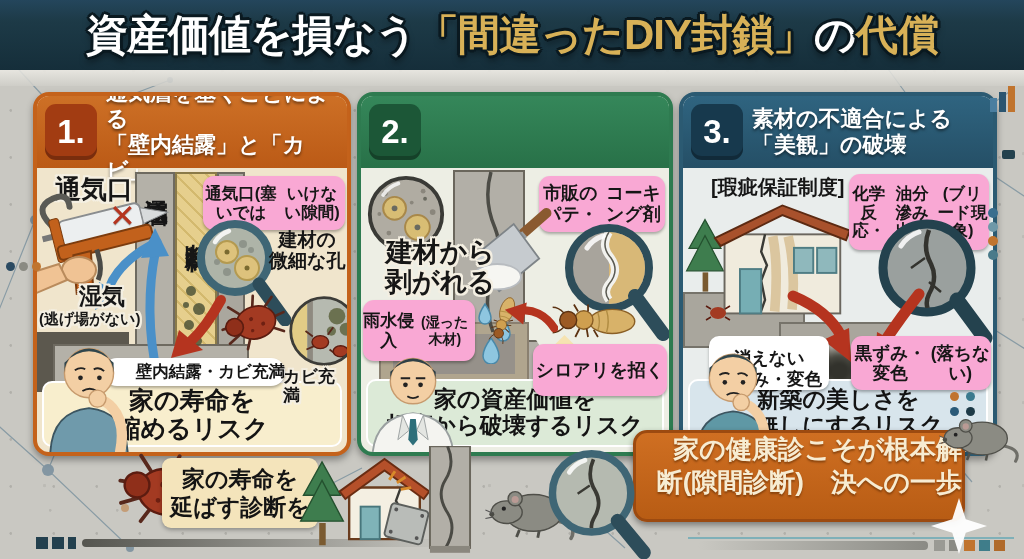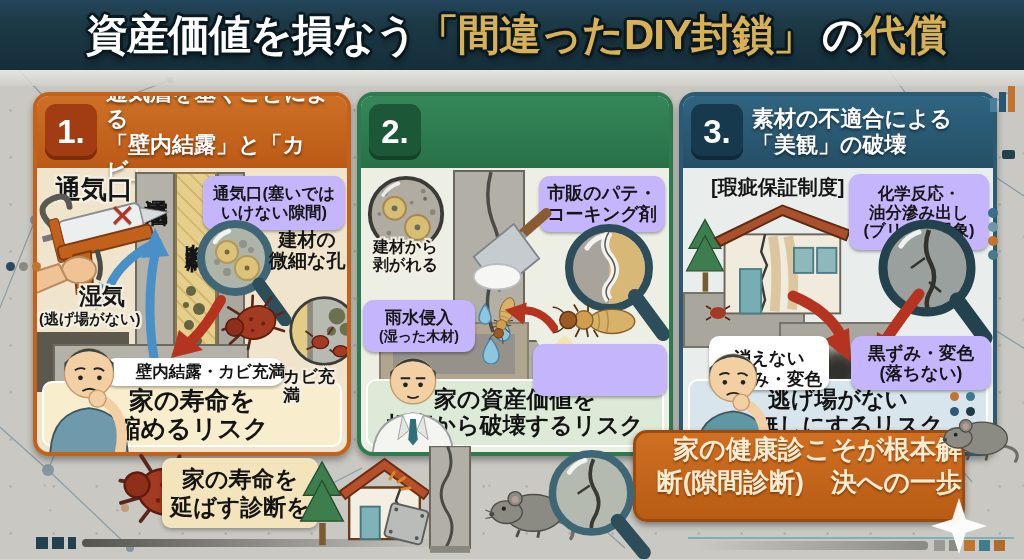--- a/index.html
+++ b/index.html
@@ -15,21 +15,21 @@
   }
   .abs{position:absolute;}
   
   .topband{left:0;top:0;width:1024px;height:70px;z-index:3;
     background:linear-gradient(#24465а,#1d3a47 30%,#152e3a);
     background:linear-gradient(#24465c,#1d3a47 30%,#152e3a);
     display:flex;align-items:center;justify-content:center;}
   .topband .t{font-size:42px;font-weight:900;letter-spacing:-1px;line-height:1;
     text-shadow:-3px 0 0 #0a1920,3px 0 0 #0a1920,0 -3px 0 #0a1920,0 3px 0 #0a1920,
       -2px -2px 0 #0a1920,2px -2px 0 #0a1920,-2px 2px 0 #0a1920,2px 2px 0 #0a1920,0 5px 7px rgba(0,0,0,.55);}
-  .tw{color:#ffffff;margin-left:8px;} .tg{color:#d8b157;text-align:right;}
+  .tw{color:#ffffff;} .tg{color:#d8b157;text-align:right;}
   .strip{left:0;top:70px;width:1024px;height:16px;z-index:1;
     background:linear-gradient(#eceae4,#cfcec8);opacity:.85;}
   
   .panel{top:92px;height:364px;border-radius:16px;z-index:2;box-sizing:border-box;
     box-shadow:0 4px 7px rgba(0,0,0,.35);overflow:hidden;}
   .p1{left:33px;width:318px;border:4px solid #c4621b;background:#f0e5cc;}
   .p2{left:357px;width:316px;border:4px solid #2e7b50;background:#edeee4;}
   .p3{left:679px;width:318px;border:4px solid #2b5a72;background:#e9edec;}
   .phead{position:absolute;left:0;right:0;top:0;height:72px;display:flex;align-items:center;gap:9px;
     padding:0 8px;box-sizing:border-box;z-index:2;}
@@ -44,21 +44,21 @@
   .risk{position:absolute;left:5px;right:5px;bottom:5px;border:2px solid #fff;border-radius:10px;
     display:flex;flex-direction:column;align-items:center;justify-content:center;
     font-weight:900;color:#141414;line-height:1.12;z-index:3;}
   .r1{background:#f8eecd;height:62px;font-size:25px;}
   .r2{background:#dcead7;height:64px;font-size:23px;}
   .r3{background:#d8e5ec;height:64px;font-size:23px;}
   
   .lbl{font-weight:900;color:#161616;line-height:1.1;z-index:4;}
   .ow{text-shadow:-2px -2px 0 #f4efe2,2px -2px 0 #f4efe2,-2px 2px 0 #f4efe2,2px 2px 0 #f4efe2,
       -2px 0 0 #f4efe2,2px 0 0 #f4efe2,0 -2px 0 #f4efe2,0 2px 0 #f4efe2;}
-  .bubble{background:#c4b5fd;border-radius:11px;display:flex;flex-direction:column;align-items:center;justify-content:center;
+  .bubble{background:#f9a8d4;border-radius:11px;display:flex;flex-direction:row;align-items:center;justify-content:center;
     font-weight:900;color:#161616;box-shadow:0 2px 3px rgba(0,0,0,.3);z-index:4;text-align:center;line-height:1.15;}
   .ptr{width:15px;height:15px;background:#f6e3b1;transform:rotate(45deg);z-index:3;}
   .wbadge{background:#fff;border-radius:15px;display:flex;align-items:center;justify-content:flex-end;
     font-weight:900;color:#161616;box-shadow:0 2px 3px rgba(0,0,0,.3);z-index:5;}
   .vtext{writing-mode:vertical-rl;text-orientation:upright;font-weight:900;color:#161616;z-index:4;letter-spacing:2px;}
   .xmark{color:#b5341f;font-weight:900;z-index:5;text-shadow:0 1px 1px rgba(0,0,0,.3);}
   
   .fbadge{left:162px;top:458px;width:156px;height:70px;background:#f4e4bb;border-radius:9px;z-index:3;
     display:flex;flex-direction:column;align-items:center;justify-content:center;font-weight:900;color:#141414;
     font-size:23px;line-height:1.22;box-shadow:0 2px 4px rgba(0,0,0,.3);}
@@ -295,26 +295,26 @@
       <div>コーキング剤</div>
     </div>
 
     <svg class="abs" width="100" height="100" viewBox="0 0 110 110" style="left:100px;top:108px;z-index:4">
       <path d="M62,38 L94,10" stroke="#8a5a30" stroke-width="11" stroke-linecap="round"></path>
       <path d="M58,44 L70,33" stroke="#9aa0a4" stroke-width="8"></path>
       <polygon points="14,58 58,22 86,60 42,96" fill="#c6cbcf" stroke="#7e8488" stroke-width="2"></polygon>
       <ellipse cx="40" cy="80" rx="26" ry="14" fill="#f6f6f2" stroke="#b8bcc0" stroke-width="2"></ellipse>
     </svg>
 
-    <div class="abs lbl ow" style="left:12px;top:142px;font-size:16px;">
+    <div class="abs lbl ow" style="left:24px;top:142px;font-size:27px;text-align:right;">
       <div>建材から</div>
       <div>剥がれる</div>
     </div>
 
-    <div class="abs bubble" style="left:2px;top:204px;width:112px;height:52px;font-size:17px;">
+    <div class="abs bubble" style="left:2px;top:204px;width:112px;height:61px;font-size:17px;">
       <div>雨水侵入</div>
       <div style="font-size:14px">(湿った木材)</div>
     </div>
     <svg class="abs" width="48" height="62" viewBox="0 0 48 62" style="left:112px;top:206px;z-index:4">
       <g fill="#8ec6e0" stroke="#4a88a8" stroke-width="1.5">
         <path d="M12,2 q6,9 6,14 a6,6 0 1 1 -12,0 q0,-5 6,-14z"></path>
         <path d="M30,16 q7,10 7,16 a7,7 0 1 1 -14,0 q0,-6 7,-16z"></path>
         <path d="M18,36 q8,11 8,18 a8,8 0 1 1 -16,0 q0,-7 8,-18z"></path>
       </g>
     </svg>
@@ -349,20 +349,21 @@
       <path d="M24,20 q-8,-8 -16,-8 M24,40 q-8,8 -16,8" stroke="#5c3212" stroke-width="2" fill="none"></path>
       <path d="M46,42 l-6,12 M56,42 l2,12 M66,44 l6,10 M44,18 l-6,-10 M58,18 l0,-10" stroke="#5c3212" stroke-width="2.5"></path>
     </svg>
     <svg class="abs" width="55" height="38" viewBox="0 0 60 40" style="left:142px;top:204px;z-index:5">
       <path d="M56,30 C46,15 32,9 20,11" stroke="#b5341f" stroke-width="9" fill="none" stroke-linecap="round"></path>
       <polygon points="2,10 26,2 22,26" fill="#b5341f"></polygon>
     </svg>
 
     <div class="abs ptr" style="left:196px;top:242px;"></div>
     <div class="abs bubble" style="left:172px;top:248px;width:134px;height:52px;font-size:18px;">
+      <div>シロアリを招く</div>
     </div>
 
     <div class="abs" style="left:18px;top:226px;width:150px;height:64px;background:#b0a58e;border:2px solid #8a8070;box-sizing:border-box;z-index:2">
       <div style="position:absolute;left:12px;top:10px;right:12px;bottom:10px;background:#96918a"></div>
     </div>
 
     <svg class="abs" width="104" height="120" viewBox="0 0 110 120" style="left:0;top:244px;z-index:6">
       <path d="M12,120 Q14,78 55,74 Q96,78 98,120 Z" fill="#f4f4f0" stroke="#9aa0a0" stroke-width="2"></path>
       <path d="M44,76 L55,96 L66,76 Q55,72 44,76 Z" fill="#fff"></path>
       <path d="M44,76 L51,92 L39,102 Z" fill="#e4e6e2" stroke="#9aa0a0" stroke-width="1"></path>
@@ -459,21 +460,21 @@
       <path d="M29,45 A26,26 0 0 1 81,45 L81,34 Q55,10 29,34 Z" fill="#31464c"></path>
       <circle cx="46" cy="50" r="2.5" fill="#222"></circle>
         <circle cx="66" cy="50" r="2.5" fill="#222"></circle>
       <path d="M40,42 q6,-4 11,-1 M60,41 q6,-3 11,2" stroke="#222" stroke-width="2" fill="none"></path>
       <path d="M48,64 q8,-5 15,0" stroke="#222" stroke-width="2" fill="none"></path>
       <path d="M88,128 q6,-30 -8,-46 q-8,-9 -15,-8" stroke="#f3cfa4" stroke-width="11" fill="none" stroke-linecap="round"></path>
       <circle cx="64" cy="72" r="9" fill="#f3cfa4" stroke="#c79b6e" stroke-width="1.5"></circle>
     </svg>
 
     <div class="risk r3">
-      <div>逃げ場がない</div>
+      <div>新築の美しさを</div>
       <div>台無しにするリスク</div>
     </div>
   </div>
 
   <svg class="abs" width="82" height="58" viewBox="0 0 130 85" style="left:938px;top:406px;z-index:4">
     <path d="M105,60 q28,6 18,24" stroke="#6e6e68" stroke-width="5" fill="none" stroke-linecap="round"></path>
     <ellipse cx="70" cy="48" rx="40" ry="26" fill="#8b8b83" stroke="#4f4f49" stroke-width="2"></ellipse>
     <ellipse cx="32" cy="47" rx="22" ry="16" fill="#8b8b83" stroke="#4f4f49" stroke-width="2"></ellipse>
     <circle cx="44" cy="28" r="10" fill="#8b8b83" stroke="#4f4f49" stroke-width="2"></circle>
       <circle cx="44" cy="29" r="5" fill="#b99a94"></circle>

